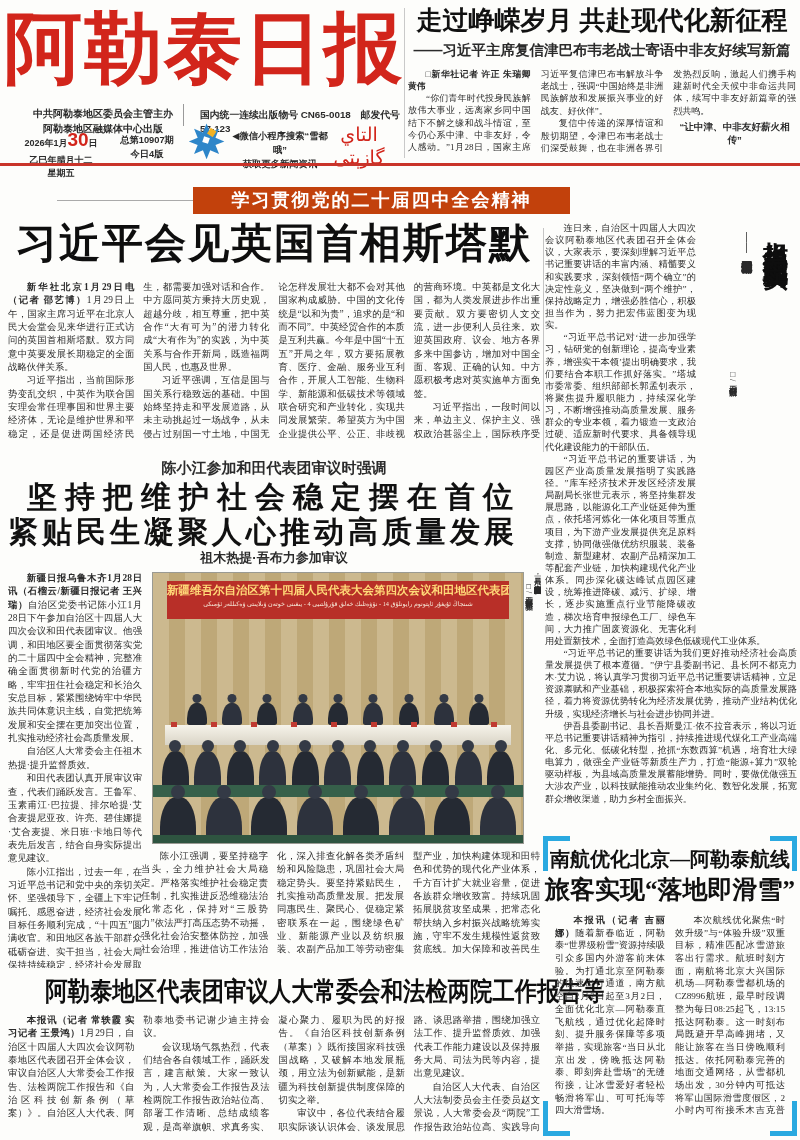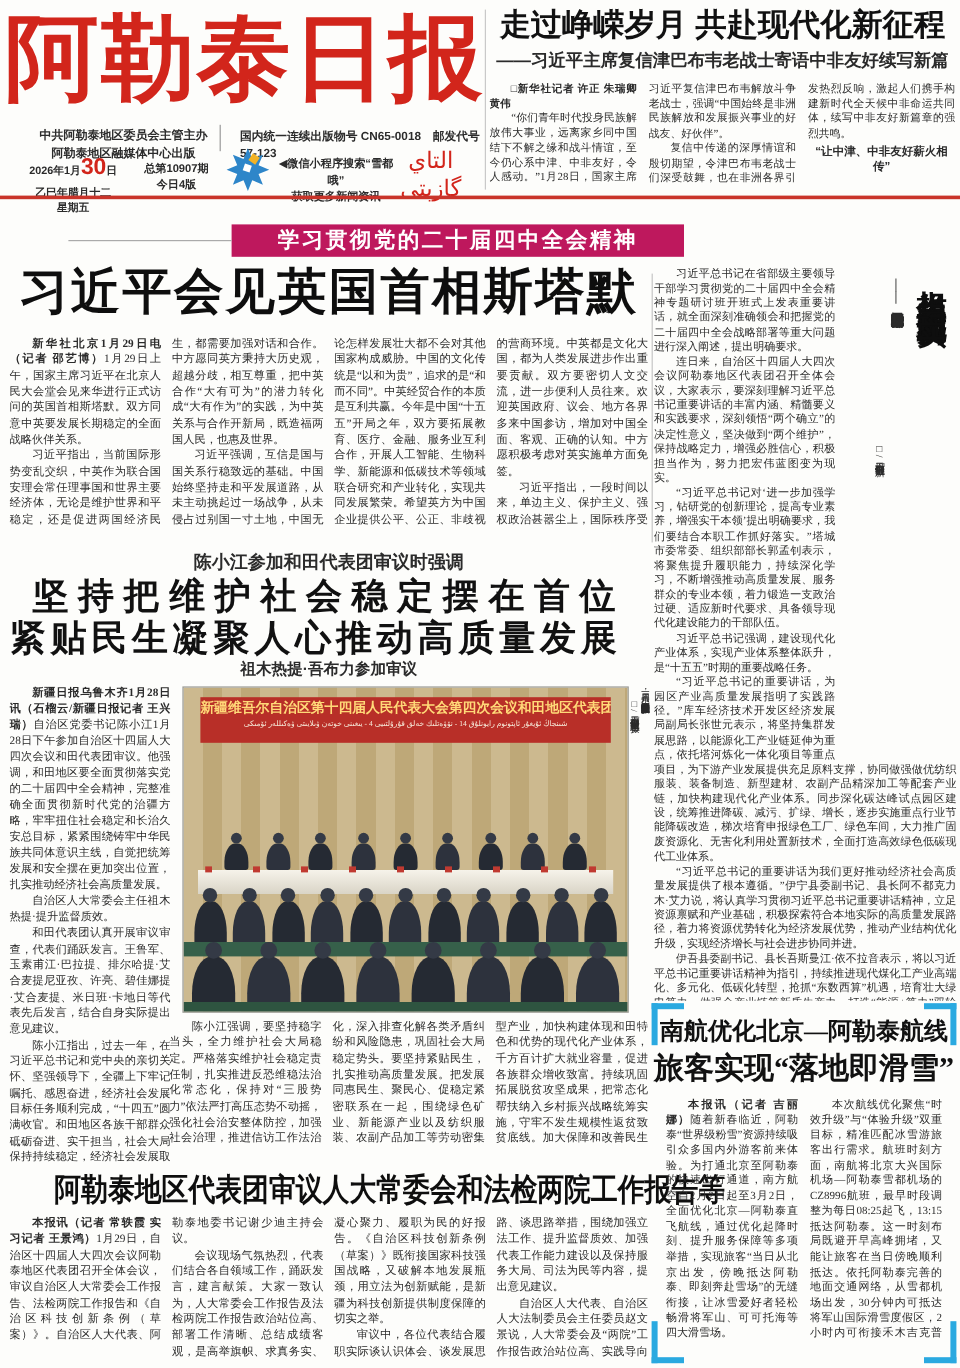--- a/index.html
+++ b/index.html
@@ -29,21 +29,21 @@
   .tr-head{font-family:"Liberation Sans","DejaVu Sans",sans-serif;font-weight:900;font-size:26px;line-height:1.25;
       text-align:center;white-space:nowrap;color:#111;}
   .tr-sub{font-family:"Liberation Sans","DejaVu Sans",sans-serif;font-weight:700;font-size:14.5px;text-align:center;margin-top:4px;white-space:nowrap;}
   .tr-cols{margin-top:8px;height:94px;overflow:hidden;column-count:3;column-gap:10px;column-fill:auto;
       font-size:9px;line-height:1.38;text-align:justify;}
   .byline-sm{font-weight:700;font-size:8.8px;text-indent:0;margin:0 0 2px 0;}
   .para,.tr-cols p{margin:0;text-indent:2em;}
   .subhead{font-weight:900;text-indent:0 !important;text-align:center;margin:3px 0 !important;
       font-family:"Liberation Sans","DejaVu Sans",sans-serif;font-size:9.6px;}
   
-  .banner{position:absolute;left:193px;top:187px;width:377px;height:27px;background:#be185d;color:#fff;
+  .banner{position:absolute;left:193px;top:187px;width:377px;height:27px;background:#c2410c;color:#fff;
       font-family:"Liberation Sans","DejaVu Sans",sans-serif;font-weight:900;font-size:18px;line-height:27px;
       text-align:center;letter-spacing:2px;white-space:nowrap;}
   .banner-tail{position:absolute;left:57px;top:200px;width:136px;height:1px;background:#aaa;}
   
   .lead-head{position:absolute;left:8px;top:219px;width:532px;text-align:center;
       font-family:"Liberation Sans","DejaVu Sans",sans-serif;font-weight:900;font-size:41px;line-height:1.2;
       letter-spacing:2px;color:#0e0e0e;white-space:nowrap;}
   .lead-body{position:absolute;left:8px;top:281px;width:532px;height:172px;overflow:hidden;
       column-count:4;column-gap:9px;column-fill:auto;font-size:9.4px;line-height:1.42;text-align:justify;}
   .v-rule-lead{position:absolute;left:543px;top:228px;width:1px;height:224px;background:#c5c5c5;}
@@ -179,24 +179,22 @@
   </div>
   <div class="v-rule-lead"></div>
 
   <div class="right-art">
     <div class="vert-head">
       <div class="vtitle">担当作为 努力把宏伟蓝图变为现实</div>
       <div class="vsub">——习近平总书记在省部级专题研讨班开班式上重要讲话激励新疆党员干部凝心聚力启新程</div>
       <div class="vbyline">□石榴云/新疆日报记者</div>
     </div>
     <div>
-        <p class="para">习近平总书记在省部级主要领导干部学习贯彻党的二十届四中全会精神专题研讨班开班式上发表重要讲话，就全面深刻准确领会和把握党的二十届四中全会战略部署等重大问题进行深入阐述，提出明确要求。</p>
         <p class="para">连日来，自治区十四届人大四次会议阿勒泰地区代表团召开全体会议，大家表示，要深刻理解习近平总书记重要讲话的丰富内涵、精髓要义和实践要求，深刻领悟“两个确立”的决定性意义，坚决做到“两个维护”，保持战略定力，增强必胜信心，积极担当作为，努力把宏伟蓝图变为现实。</p>
         <p class="para">“习近平总书记对‘进一步加强学习，钻研党的创新理论，提高专业素养，增强实干本领’提出明确要求，我们要结合本职工作抓好落实。”塔城市委常委、组织部部长郭孟钊表示，将聚焦提升履职能力，持续深化学习，不断增强推动高质量发展、服务群众的专业本领，着力锻造一支政治过硬、适应新时代要求、具备领导现代化建设能力的干部队伍。</p>
-        <p class="para">习近平总书记强调，建设现代化产业体系，实现产业体系整体跃升，是“十五五”时期的重要战略任务。</p>
         <p class="para">“习近平总书记的重要讲话，为园区产业高质量发展指明了实践路径。”库车经济技术开发区经济发展局副局长张世元表示，将坚持集群发展思路，以能源化工产业链延伸为重点，依托塔河炼化一体化项目等重点项目，为下游产业发展提供充足原料支撑，协同做强做优纺织服装、装备制造、新型建材、农副产品精深加工等配套产业链，加快构建现代化产业体系。同步深化碳达峰试点园区建设，统筹推进降碳、减污、扩绿、增长，逐步实施重点行业节能降碳改造，梯次培育申报绿色工厂、绿色车间，大力推广固废资源化、无害化利用处置新技术，全面打造高效绿色低碳现代工业体系。</p>
         <p class="para">“习近平总书记的重要讲话为我们更好推动经济社会高质量发展提供了根本遵循。”伊宁县委副书记、县长阿不都克力木·艾力说，将认真学习贯彻习近平总书记重要讲话精神，立足资源禀赋和产业基础，积极探索符合本地实际的高质量发展路径，着力将资源优势转化为经济发展优势，推动产业结构优化升级，实现经济增长与社会进步协同并进。</p>
         <p class="para">伊吾县委副书记、县长吾斯曼江·依不拉音表示，将以习近平总书记重要讲话精神为指引，持续推进现代煤化工产业高端化、多元化、低碳化转型，抢抓“东数西算”机遇，培育壮大绿电算力，做强全产业链等新质生产力，打造“能源+算力”双轮驱动样板，为县域高质量发展蓄能增势。同时，要做优做强五大涉农产业，以科技赋能推动农业集约化、数智化发展，拓宽群众增收渠道，助力乡村全面振兴。</p>
       </div>
 
   </div>
 
   <div class="ht-kicker">陈小江参加和田代表团审议时强调</div>
   <div class="ht-h1">坚持把维护社会稳定摆在首位</div>
   <div class="ht-h2">紧贴民生凝聚人心推动高质量发展</div>

